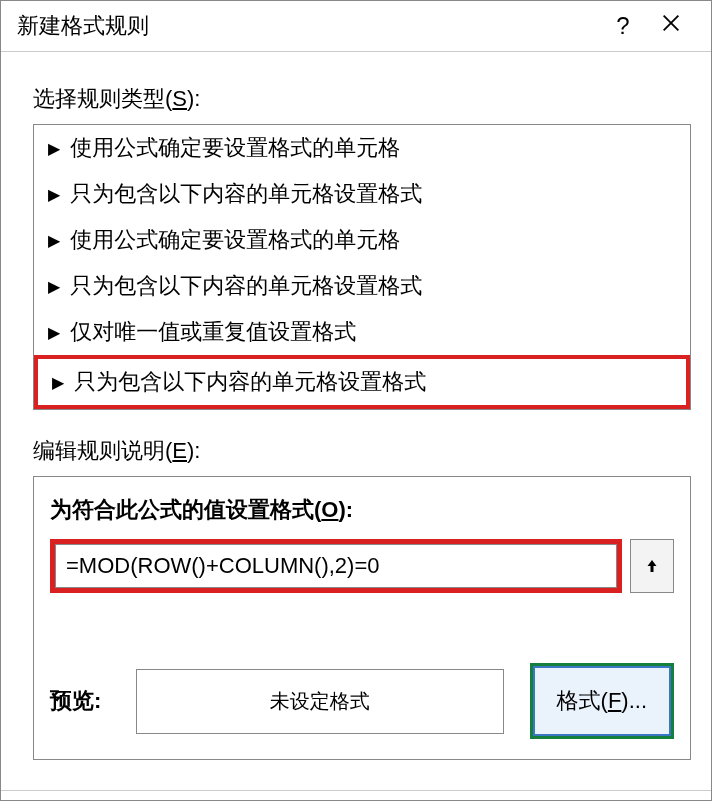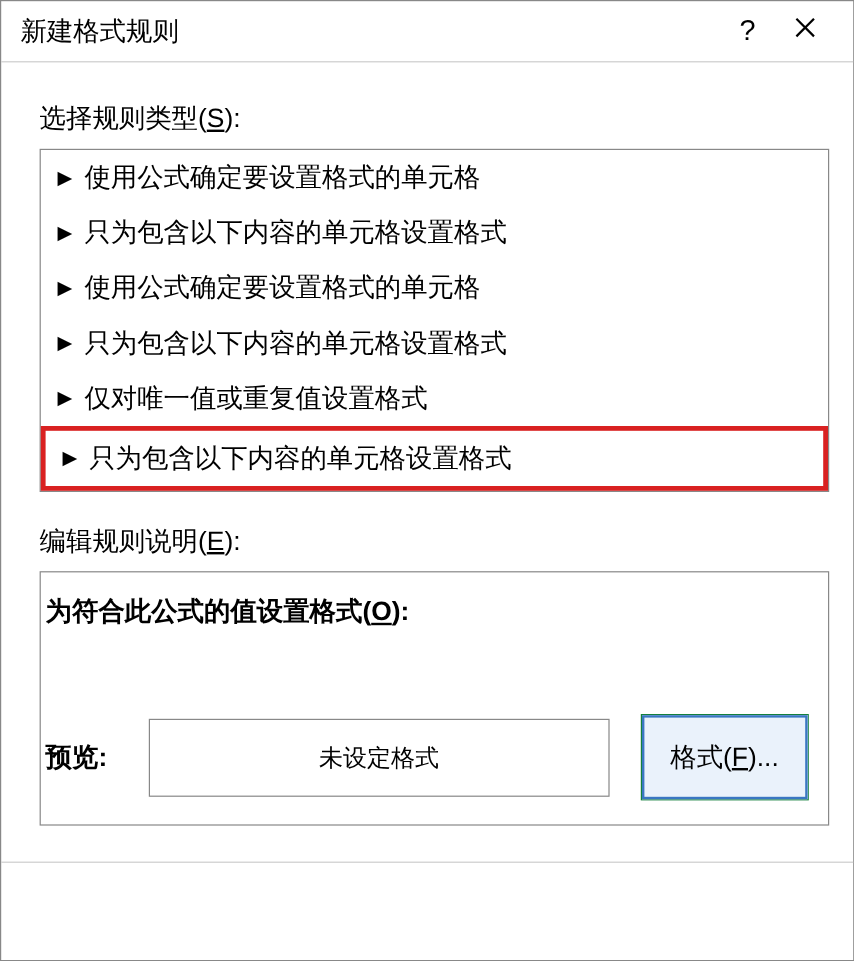--- a/index.html
+++ b/index.html
@@ -70,21 +70,21 @@
       font-size: 16px;
     }
     .rule-item.highlighted {
       border: 4px solid #d92121;
     }
     .edit-section {
       margin-top: 26px;
     }
     .edit-box {
       border: 1px solid #888;
-      padding: 18px 16px 20px 4px;
+      padding: 18px 16px 20px 16px;
       margin-top: 10px;
     }
     .edit-inner-label {
       font-size: 22px;
       font-weight: bold;
       margin-bottom: 14px;
     }
     .formula-row {
       display: flex;
       align-items: stretch;
@@ -126,21 +126,21 @@
       width: 60px;
     }
     .preview-box {
       flex: 1;
       border: 1px solid #888;
       text-align: center;
       padding: 18px 8px;
       font-size: 20px;
     }
     .format-btn-wrap {
-      border: 1px solid #15803d;
+      border: 3px solid #15803d;
     }
     .format-btn {
       border: 2px solid #3a77c2;
       background: #eaf2fb;
       padding: 18px 22px;
       font-size: 22px;
       cursor: pointer;
       display: block;
     }
     .bottom-bar {
@@ -203,20 +203,30 @@
 
     <div class="section-label edit-section">
       <span>编辑规则说明(</span><span class="underline">E</span><span>):</span>
     </div>
 
     <div class="edit-box">
       <div class="edit-inner-label">
         <span>为符合此公式的值设置格式(</span><span class="underline">O</span><span>):</span>
       </div>
 
+      <div class="formula-row">
+        <div class="formula-input-wrap">
+          <input type="text" class="formula-input" value="=MOD(ROW()+COLUMN(),2)=0" style="">
+        </div>
+        <div class="collapse-btn">
+          <svg viewBox="0 0 24 24">
+            <path d="M12 4 L6 12 L10 12 L10 20 L14 20 L14 12 L18 12 Z" fill="#000"></path>
+          </svg>
+        </div>
+      </div>
 
       <div class="preview-row">
         <div class="preview-label">预览:</div>
         <div class="preview-box">未设定格式</div>
         <div class="format-btn-wrap">
           <div class="format-btn">
             <span>格式(</span><span class="underline">F</span><span>)...</span>
           </div>
         </div>
       </div>

